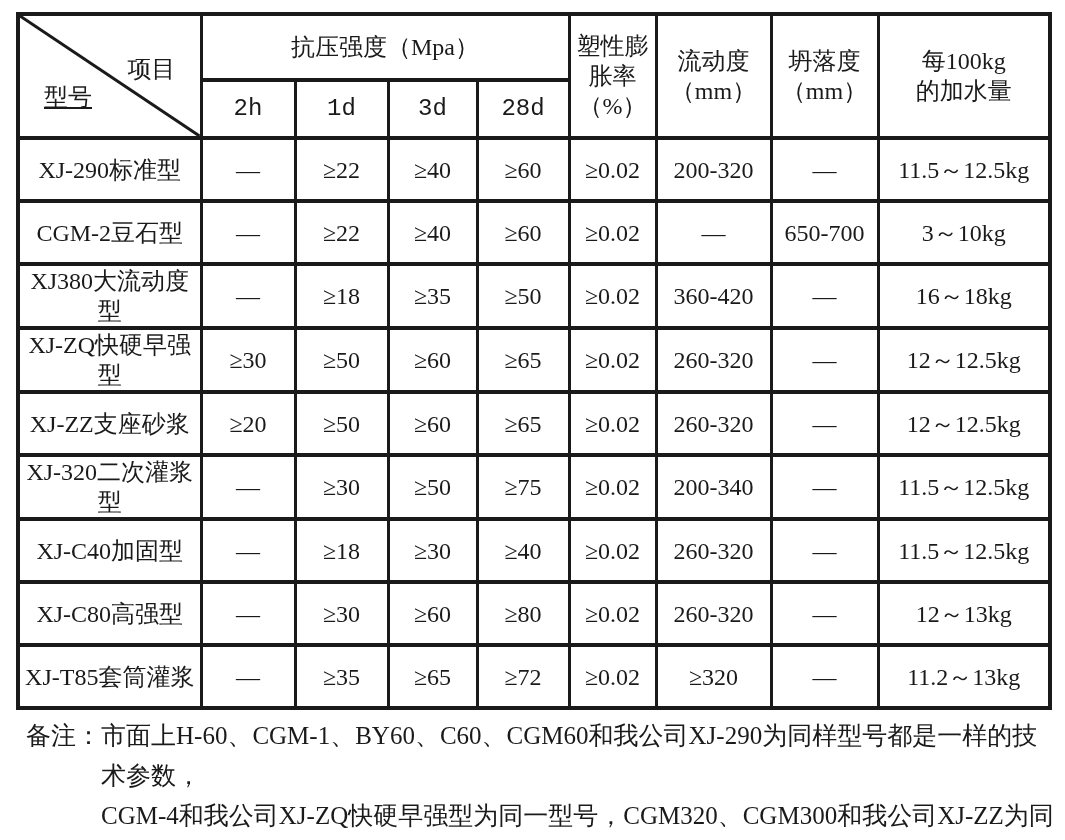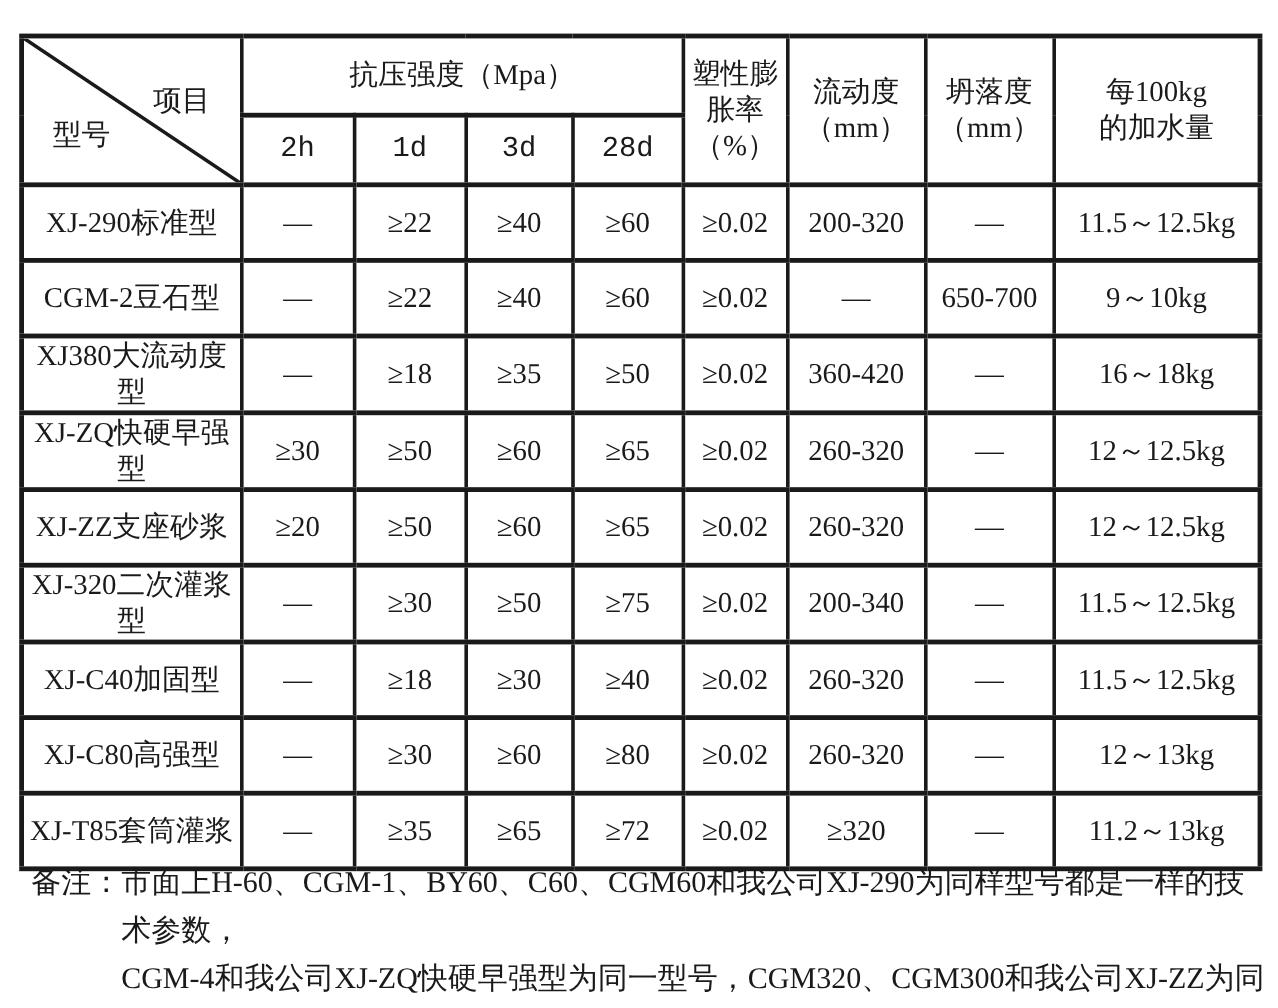--- a/index.html
+++ b/index.html
@@ -12,21 +12,20 @@
     height: 840px;
     position: relative;
     font-family: "Liberation Serif", "DejaVu Serif", serif;
     color: #1a1a1a;
   }
   .spec-table-wrap {
     position: absolute;
     left: 16px;
     top: 12px;
     width: 860px;
-    margin-top: 16px;
   }
   table.spec-table {
     border-collapse: collapse;
     table-layout: fixed;
     width: 1032px;
     height: 698px;
     border: 4px solid #1a1a1a;
     background: #ffffff;
   }
   table.spec-table th,
@@ -61,20 +60,21 @@
     position: absolute;
     top: 38px;
     right: 24px;
     font-size: 24px;
   }
   .corner-label-bottom {
     position: absolute;
     bottom: 24px;
     left: 24px;
     font-size: 24px;
+    text-decoration: underline;
   }
   .note {
     position: absolute;
     left: 26px;
     top: 716px;
     width: 1030px;
     display: flex;
     align-items: flex-start;
     font-size: 25px;
     line-height: 40px;
@@ -145,21 +145,21 @@
       </tr>
       <tr class="data-row">
         <td class="model-cell">CGM-2豆石型</td>
         <td>—</td>
         <td>≥22</td>
         <td>≥40</td>
         <td>≥60</td>
         <td>≥0.02</td>
         <td>—</td>
         <td>650-700</td>
-        <td>9～10kg</td>
+        <td>3～10kg</td>
       </tr>
       <tr class="data-row">
         <td class="model-cell">XJ380大流动度型</td>
         <td>—</td>
         <td>≥18</td>
         <td>≥35</td>
         <td>≥50</td>
         <td>≥0.02</td>
         <td>360-420</td>
         <td>—</td>

